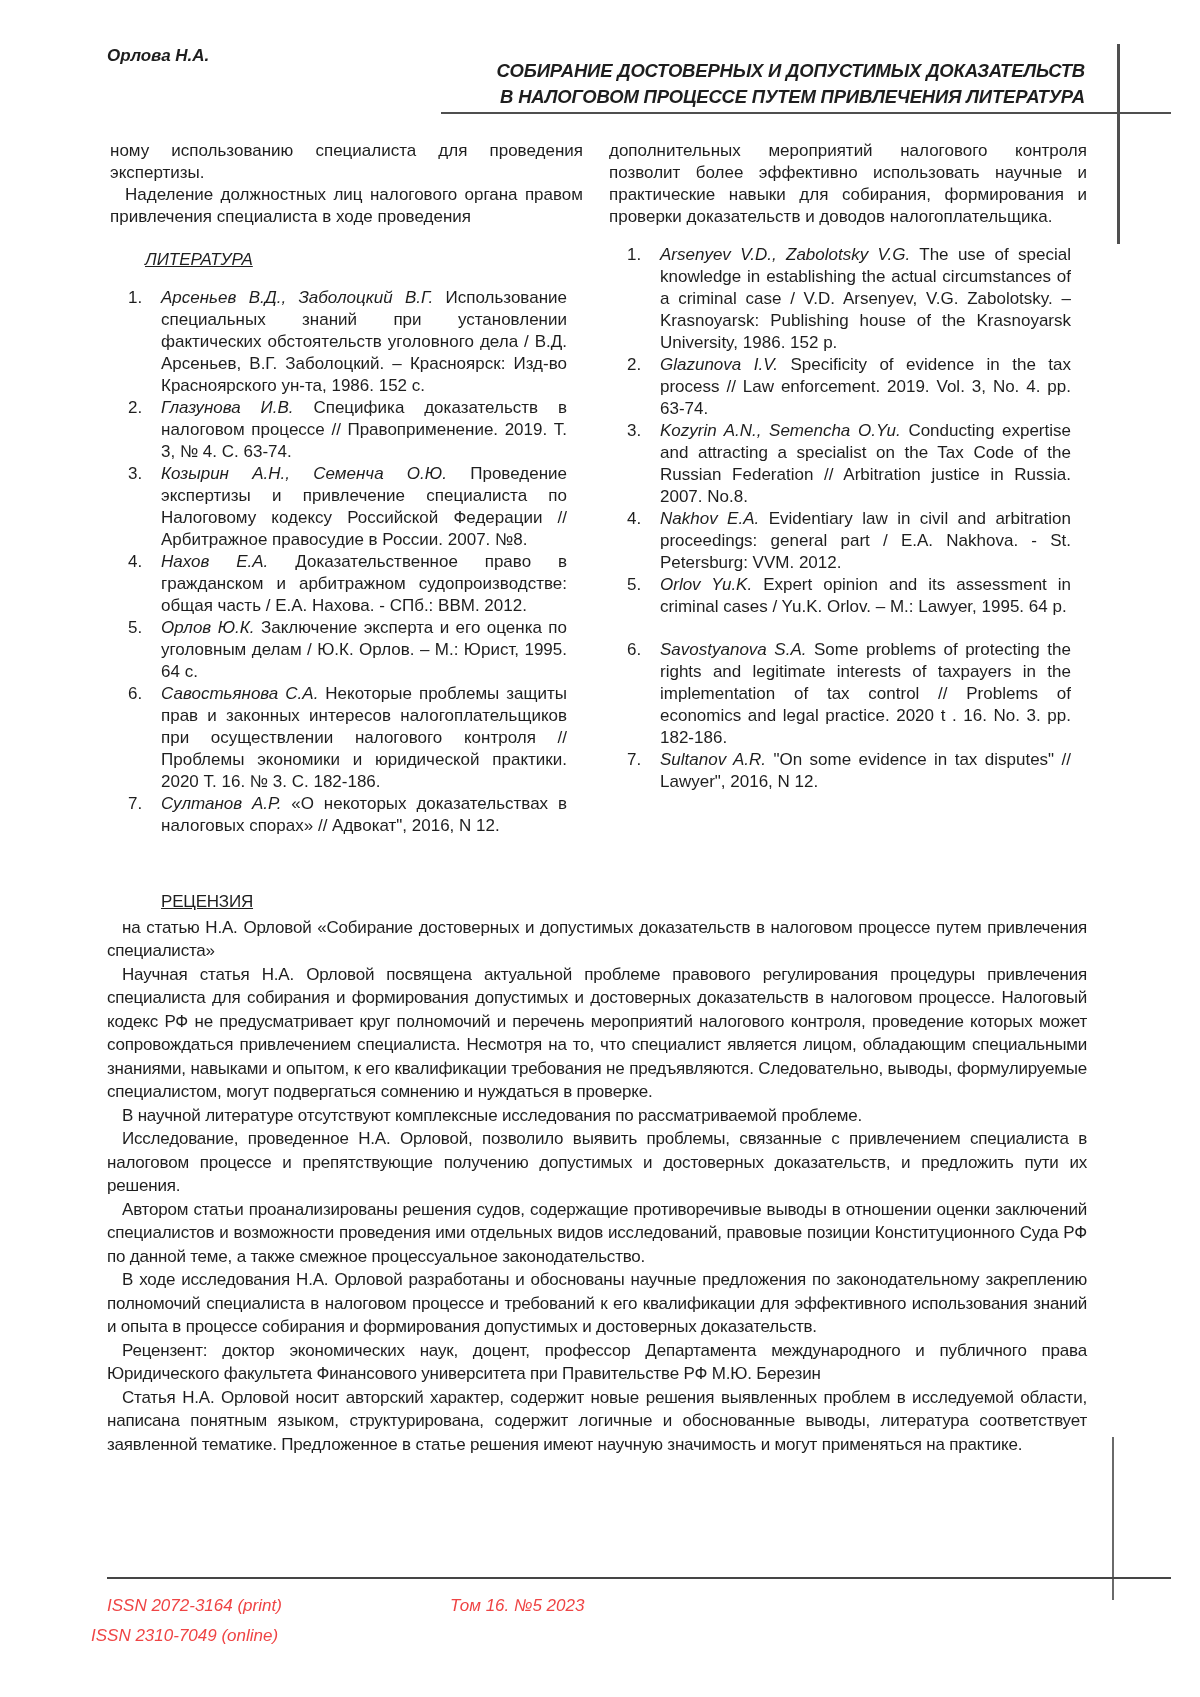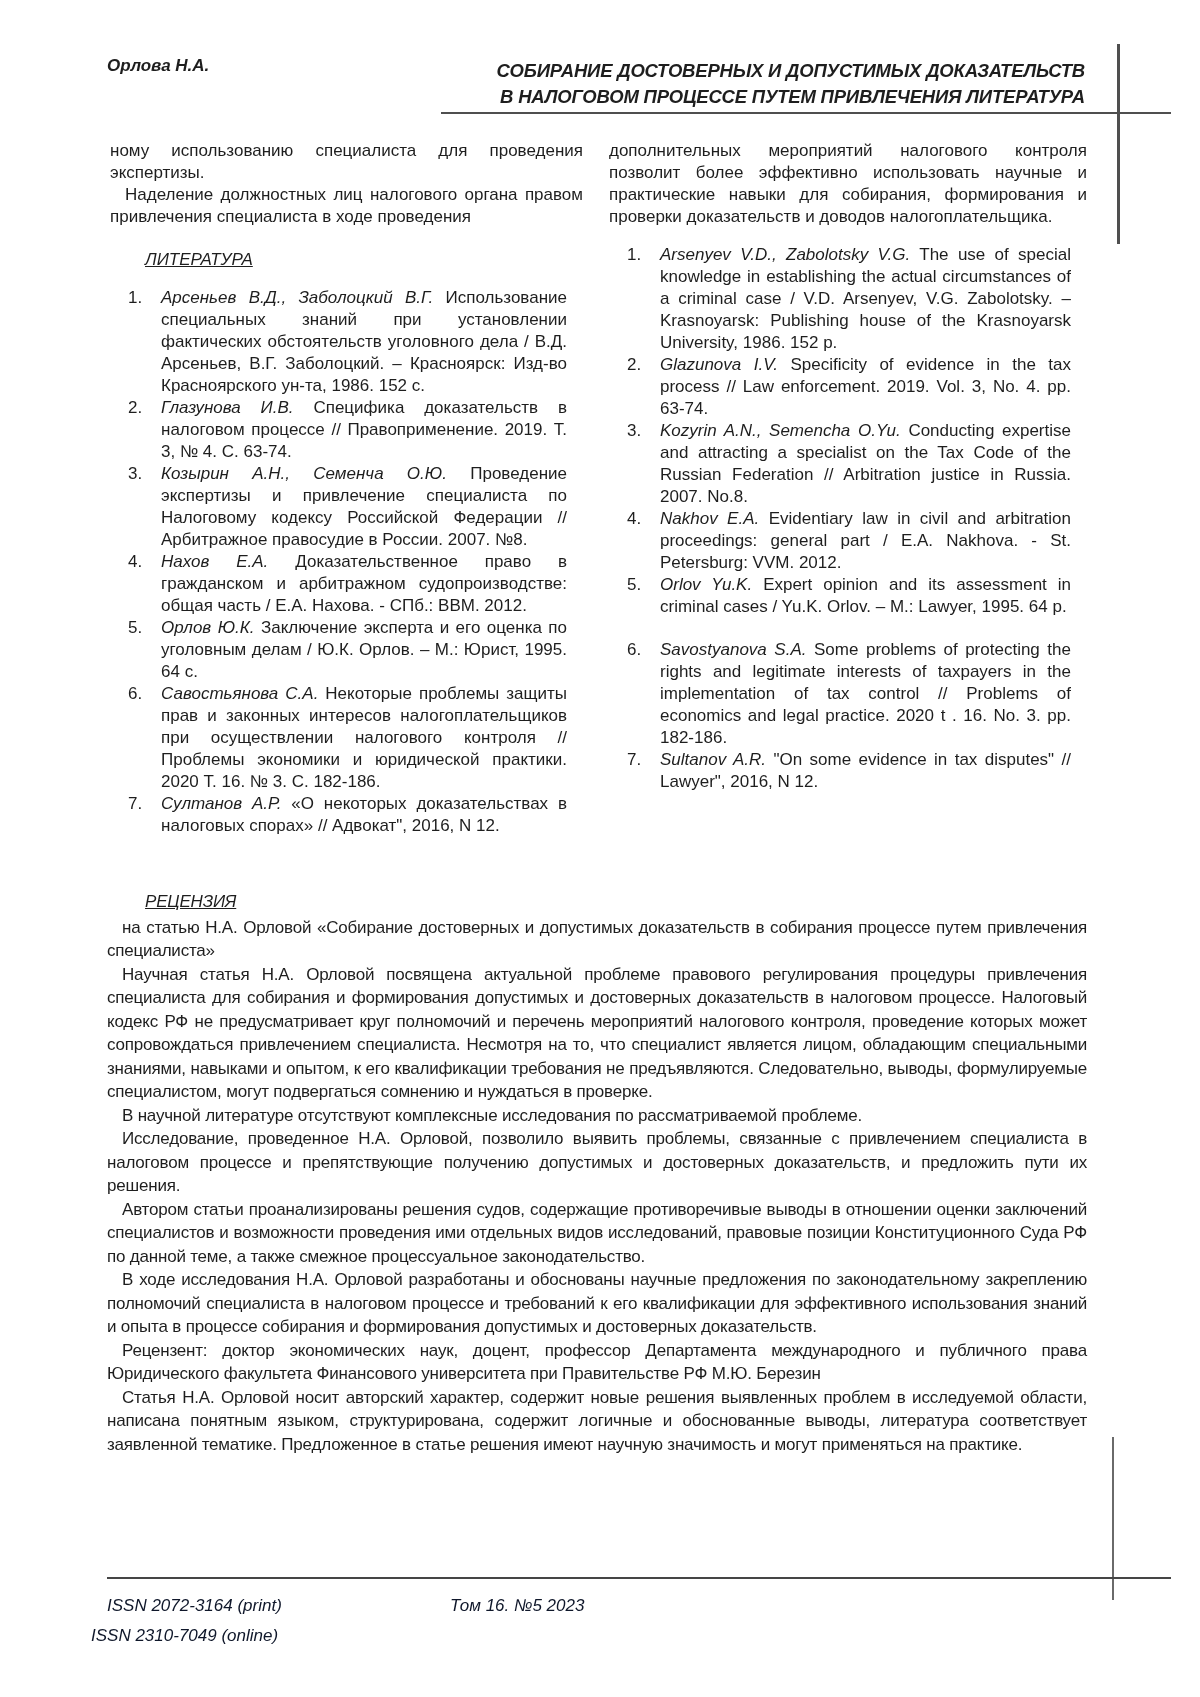--- a/index.html
+++ b/index.html
@@ -9,21 +9,21 @@
     height: 1697px;
     background: #ffffff;
     font-family: "Liberation Sans", "DejaVu Sans", sans-serif;
     color: #1e1e1e;
     overflow: hidden;
   }
 
   
   .author-name {
     position: absolute; left: 107px; top: 46px;
-    font-size: 17px; font-weight: bold; font-style: italic; margin-top: 10px;
+    font-size: 17px; font-weight: bold; font-style: italic;
   }
   .article-title {
     position: absolute; right: 115px; top: 40px; width: 760px;
     text-align: right;
     font-size: 18.5px; font-weight: bold; font-style: italic;
     line-height: 26px; letter-spacing: -0.2px; margin-top: 18px;
   }
   .rule-header {
     position: absolute; left: 441px; top: 112px;
     width: 730px; height: 2px; background: #4f4f4f;
@@ -69,33 +69,33 @@
   .auth { font-style: italic; }
   .col-right .ref-list li:nth-of-type(6) { margin-top: 21px; }
 
   
   .review {
     position: absolute; left: 107px; top: 890px; width: 980px;
     font-size: 17px; line-height: 23.5px; letter-spacing: -0.2px;
     text-align: justify;
   }
   .review-heading {
-    font-style: italic; text-decoration: underline;
-    margin: 0 0 2px 38px;
+    text-decoration: underline;
+    margin: 0 0 2px 54px;
   }
   .review p { margin: 0; text-indent: 15px; }
 
   
   .rule-footer {
     position: absolute; left: 107px; top: 1577px;
     width: 1064px; height: 2px; background: #454545;
   }
   .footer-text {
     position: absolute;
-    font-style: italic; font-size: 17px; color: #0f172a;
+    font-style: italic; font-size: 17px; color: #ef4444;
     white-space: nowrap;
   }
   .f-issn1 { left: 107px; top: 1596px; }
   .f-issn2 { left: 91px; top: 1626px; }
   .f-vol   { left: 450px; top: 1596px; }
   .f-right {
     position: absolute; right: 113px; top: 1596px;
     display: flex; gap: 18px; align-items: baseline; white-space: nowrap;
   }
   .journal { font-style: italic; font-size: 17px; }
@@ -154,21 +154,21 @@
         <li><span class="auth">Savostyanova S.A.</span> <span>Some problems of protecting the rights and legitimate interests of taxpayers in the implementation of tax control // Problems of economics and legal practice. 2020 t . 16. No. 3. pp. 182-186.</span></li>
 
         <li><span class="auth">Sultanov A.R.</span> <span>"On some evidence in tax disputes" // Lawyer", 2016, N 12.</span></li>
       </ol>
   </div>
 
   <div class="review">
     <div class="review-heading">РЕЦЕНЗИЯ</div>
     <div>
 
-        <p>на статью Н.А. Орловой «Собирание достоверных и допустимых доказательств в собирания процессе путем привлечения специалиста»</p>
+        <p>на статью Н.А. Орловой «Собирание достоверных и допустимых доказательств в налоговом процессе путем привлечения специалиста»</p>
 
         <p>Научная статья Н.А. Орловой посвящена актуальной проблеме правового регулирования процедуры привлечения специалиста для собирания и формирования допустимых и достоверных доказательств в налоговом процессе. Налоговый кодекс РФ не предусматривает круг полномочий и перечень мероприятий налогового контроля, проведение которых может сопровождаться привлечением специалиста. Несмотря на то, что специалист является лицом, обладающим специальными знаниями, навыками и опытом, к его квалификации требования не предъявляются. Следовательно, выводы, формулируемые специалистом, могут подвергаться сомнению и нуждаться в проверке.</p>
 
         <p>В научной литературе отсутствуют комплексные исследования по рассматриваемой проблеме.</p>
 
         <p>Исследование, проведенное Н.А. Орловой, позволило выявить проблемы, связанные с привлечением специалиста в налоговом процессе и препятствующие получению допустимых и достоверных доказательств, и предложить пути их решения.</p>
 
         <p>Автором статьи проанализированы решения судов, содержащие противоречивые выводы в отношении оценки заключений специалистов и возможности проведения ими отдельных видов исследований, правовые позиции Конституционного Суда РФ по данной теме, а также смежное процессуальное законодательство.</p>
 
         <p>В ходе исследования Н.А. Орловой разработаны и обоснованы научные предложения по законодательному закреплению полномочий специалиста в налоговом процессе и требований к его квалификации для эффективного использования знаний и опыта в процессе собирания и формирования допустимых и достоверных доказательств.</p>

